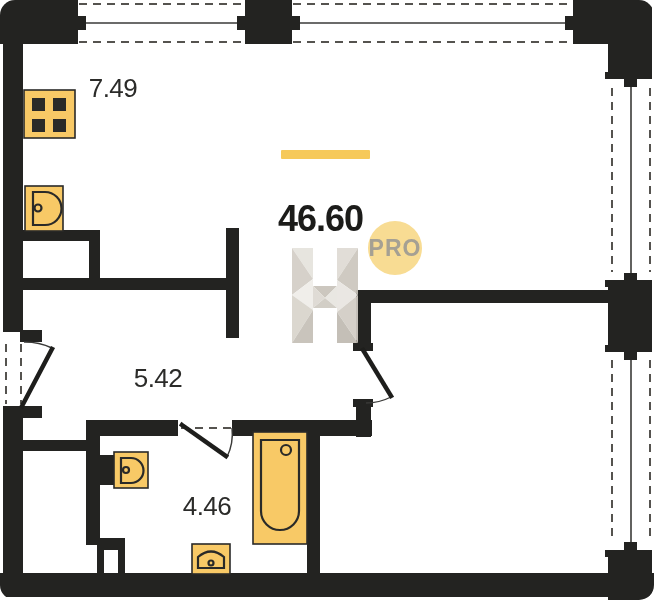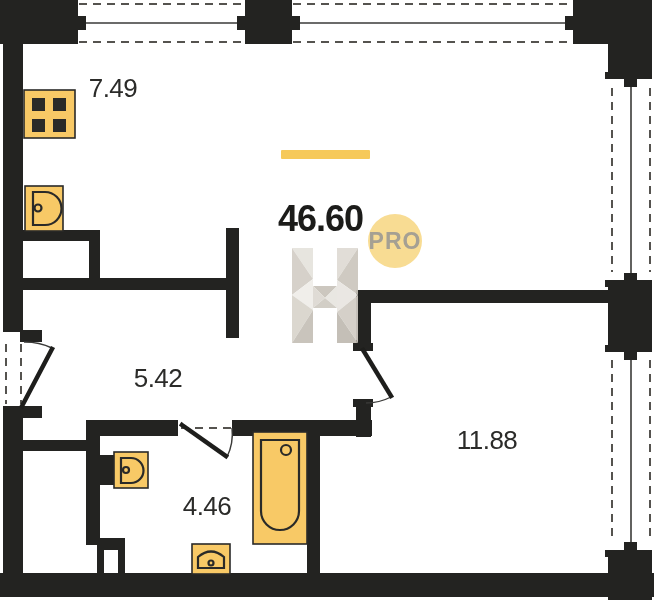--- a/index.html
+++ b/index.html
@@ -7,37 +7,37 @@
     --fixture:#F8C966;
     --accent:#F6C95A;
     --badge-bg:#F8DC93;
     --badge-text:#A5A093;
     --label:#2B2B29;
     --outline:#2A2A28;
   }
   html,body{margin:0;padding:0;background:#fff;}
   .plan-wrap{
     position:relative;width:654px;height:600px;background:#ffffff;
-    font-family:"Liberation Sans", sans-serif;overflow:hidden;
+    font-family:"Liberation Sans", sans-serif;overflow:hidden;border-radius:15px;
   }
   .plan-svg{position:absolute;left:0;top:0;}
   .room-label{
     position:absolute;color:var(--label);font-size:26px;line-height:1.05;
     text-align:center;letter-spacing:-0.5px;white-space:nowrap;
   }
   .total-bar{
     position:absolute;left:281px;top:150px;width:89px;height:9px;
     background:var(--accent);border-radius:1px;
   }
   .total-area{
     position:absolute;left:278px;top:160px;color:#1C1C1A;font-size:36px;
     font-weight:bold;line-height:1.05;letter-spacing:-1px;white-space:nowrap;margin-top:40px;
   }
   .pro-badge{
-    position:absolute;left:368px;top:214px;width:54px;height:54px;
+    position:absolute;left:368px;top:221px;width:54px;height:54px;
     border-radius:50%;background:var(--badge-bg);
     display:flex;align-items:center;justify-content:center;
     color:var(--badge-text);font-size:23px;font-weight:bold;letter-spacing:1px;
   }
   .wall{fill:var(--wall);}
   .glass{stroke:#3A3A38;stroke-width:1.6;}
   .wdash{stroke:#55534F;stroke-width:2;stroke-dasharray:8 6;fill:none;}
   .leaf{stroke:#1E1E1C;stroke-width:4.5;stroke-linecap:square;}
   .swing{stroke:#3A3A38;stroke-width:1.4;fill:none;}
   .fx{fill:var(--fixture);stroke:var(--outline);stroke-width:1.6;}
@@ -180,21 +180,20 @@
     </g>
   </svg>
 
   <div class="room-label" style="left:80px;top:75px;width:66px;">7.49</div>
 
 
   <div class="room-label" style="left:125px;top:365px;width:66px;">5.42</div>
 
   <div class="room-label" style="left:174px;top:493px;width:66px;">4.46</div>
 
-  <div class="room-label" style="left:452px;top:427px;width:70px;">11.88</div>
 
   <div class="total-bar"></div>
 
   <div class="total-area">46.60</div>
 
   <div class="pro-badge">
     <span>PRO</span>
   </div>
 </div>
 

